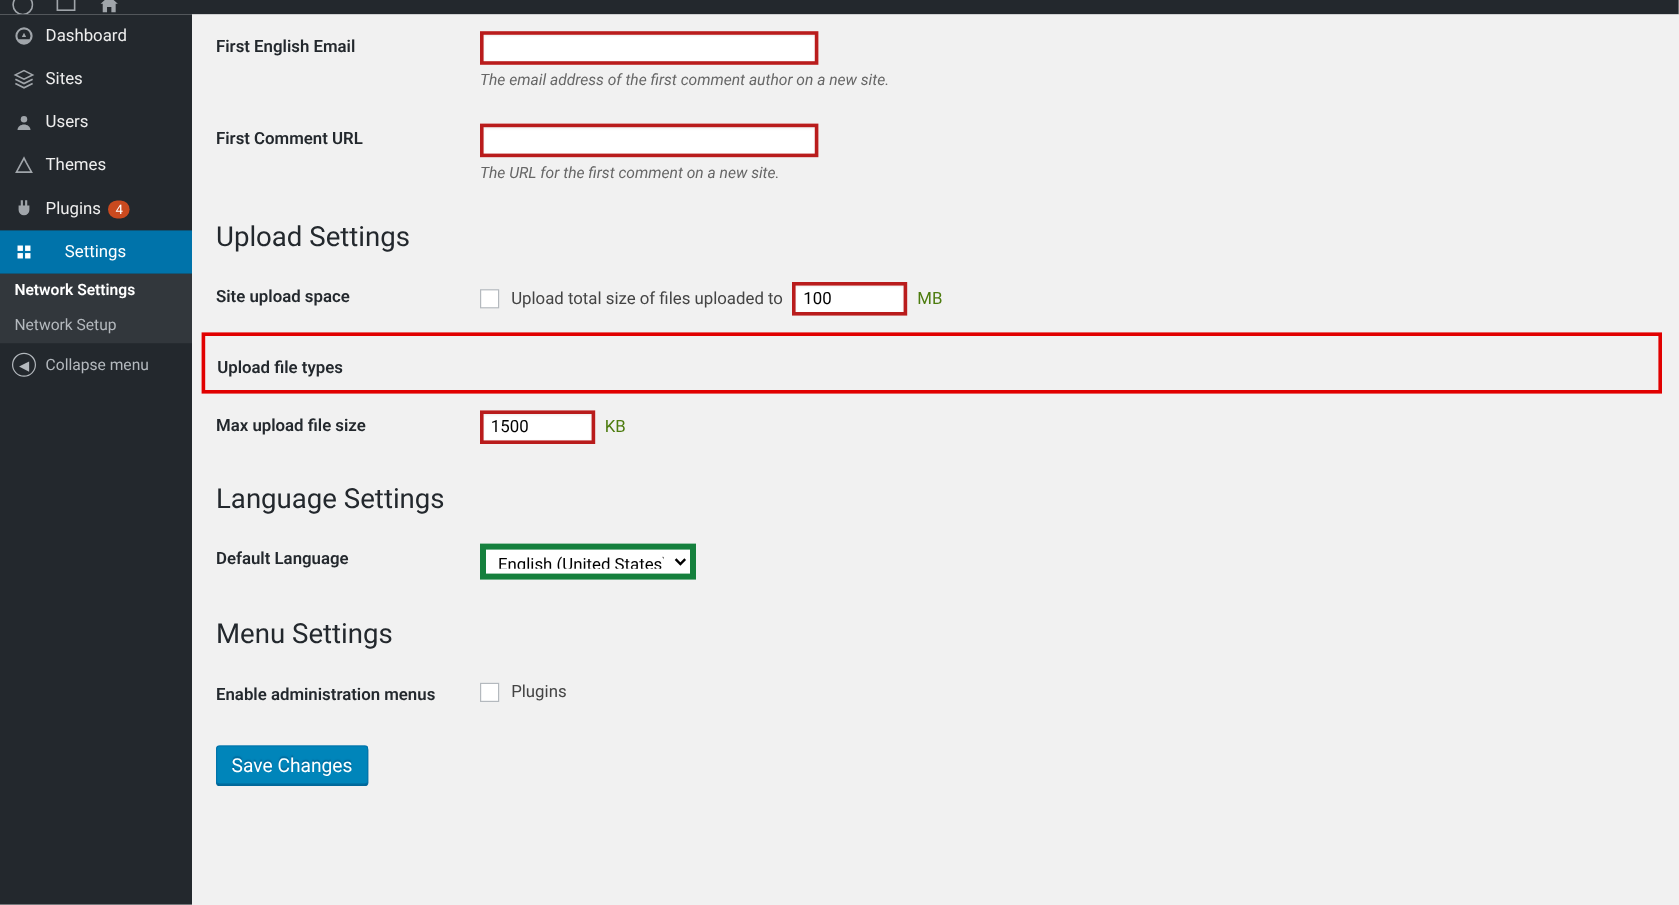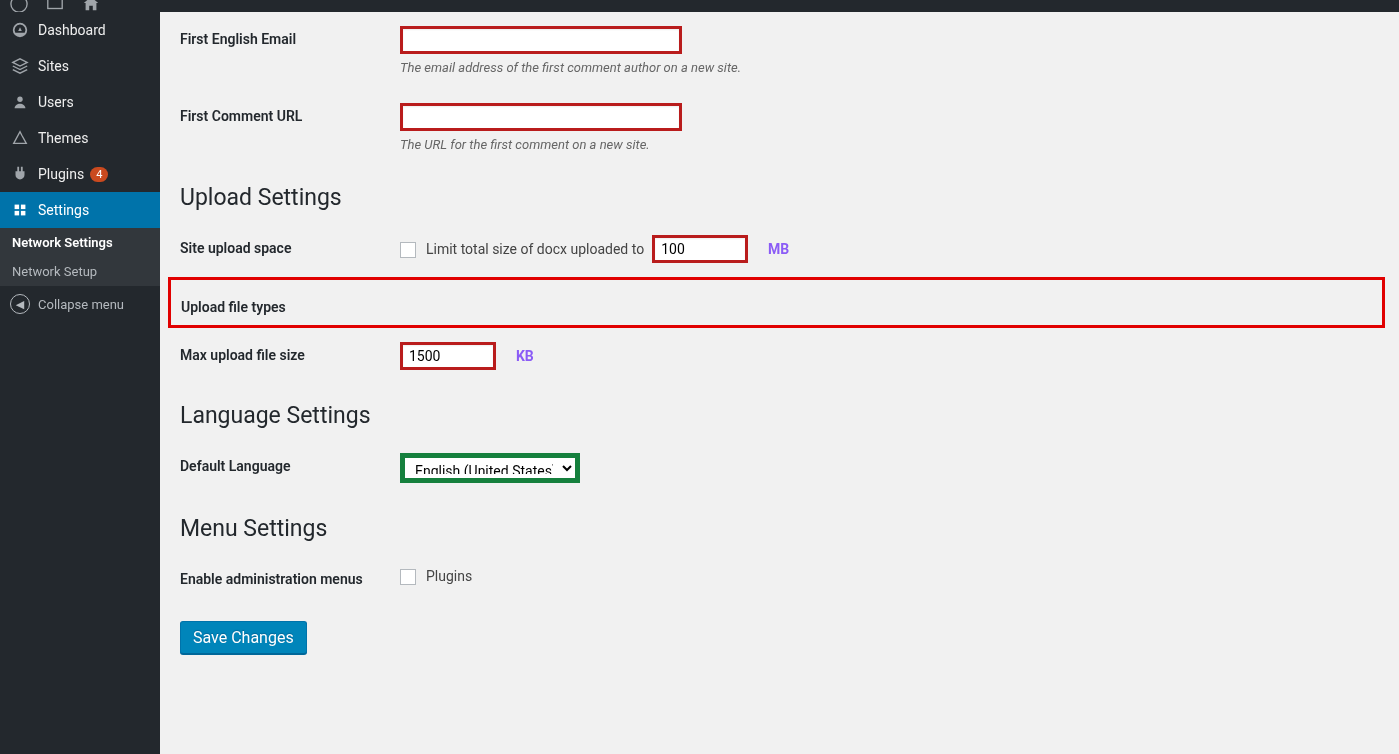--- a/index.html
+++ b/index.html
@@ -4,21 +4,21 @@
 <style>
 * { margin: 0; padding: 0; box-sizing: border-box; font-family: -apple-system, BlinkMacSystemFont, "Segoe UI", Roboto, Oxygen, sans-serif; }
 body { background: #f1f1f1; width: 1399px; height: 754px; overflow: hidden; position: relative; }
 
 .topbar { background: #23282d; height: 12px; width: 100%; display: flex; align-items: center; padding: 0 10px; color: #ccc; }
 .topbar .icon { margin-right: 18px; color: #a0a5aa; font-size: 18px; }
 
 .sidebar { background: #23282d; width: 160px; height: calc(100% - 12px); position: absolute; left: 0; top: 12px; color: #eee; }
 .sidebar .menu-item { display: flex; align-items: center; padding: 8px 10px; font-size: 14px; color: #eee; cursor: pointer; }
 .sidebar .menu-item .mi-icon { width: 20px; height: 20px; display: inline-flex; align-items: center; justify-content: center; margin-right: 8px; color: #a0a5aa; }
-.sidebar .menu-item.active { background: #0073aa; color: #fff; position: relative; }
+.sidebar .menu-item.active { background: #0073aa; color: #fff; position: relative; gap: 16px; }
 .sidebar .menu-item.active .mi-icon { color: #fff; }
 .sidebar .menu-item.active::after { content: ''; position: absolute; right: -8px; top: 50%; transform: translateY(-50%); width: 0; height: 0; border-top: 8px solid transparent; border-bottom: 8px solid transparent; border-right: 8px solid #f1f1f1; }
 .sidebar .badge { background: #ca4a1f; color: #fff; border-radius: 9px; font-size: 11px; padding: 1px 6px; margin-left: 6px; }
 .sidebar .submenu { background: #32373c; }
 .sidebar .submenu .sub-item { padding: 7px 12px; font-size: 13px; color: #b4b9be; cursor: pointer; }
 .sidebar .submenu .sub-item.current { color: #fff; font-weight: 600; }
 .sidebar .collapse { display: flex; align-items: center; padding: 8px 10px; font-size: 13px; color: #b4b9be; cursor: pointer; }
 .sidebar .collapse .ci { width: 20px; height: 20px; display: inline-flex; align-items: center; justify-content: center; margin-right: 8px; border: 1px solid #b4b9be; border-radius: 50%; font-size: 11px; }
 
 .main { position: absolute; left: 160px; top: 12px; right: 0; bottom: 0; background: #f1f1f1; padding: 0 20px 20px 20px; overflow: auto; }
@@ -29,21 +29,21 @@
 .main .form-row input.reg { width: 282px; }
 .main .form-row input.num { width: 96px; }
 .main .form-row .desc { color: #666; font-style: italic; font-size: 13px; margin-top: 6px; }
 .main h2.section { font-size: 23px; font-weight: 400; color: #23282d; margin: 18px 0 10px 0; }
 .main input[type=checkbox] { width: 16px; height: 16px; border: 1px solid #b4b9be; background: #fff; vertical-align: middle; margin-right: 6px; -webkit-appearance: none; appearance: none; }
 .main .inline-label { font-size: 14px; color: #444; }
 .main .wide-input { width: 100%; }
 .main select { border: 5px solid #15803d; background: #fff; padding: 4px 6px; font-size: 14px; height: 30px; width: 180px; }
 .main .highlight { border: 3px solid #e10000; padding: 6px 10px 10px 10px; margin-left: -12px; margin-right: -6px; }
 .main .btn-primary { background: #0085ba; border: 1px solid #0073aa; border-bottom-color: #006799; color: #fff; padding: 6px 12px; font-size: 16px; border-radius: 3px; cursor: pointer; box-shadow: 0 1px 0 #006799; text-shadow: 0 -1px 1px #006799; }
-.unit { font-size: 14px; color: #8b5cf6; margin-left: 16px; font-weight: bold; }
+.unit { font-size: 14px; color: #4d7c0f; margin-left: 4px; }
 svg { width: 18px; height: 18px; fill: currentColor; }
 </style>
 </head>
 <body>
 
 <div class="topbar">
   <span class="icon"><svg viewBox="0 0 20 20">
         <circle cx="10" cy="10" r="9" fill="none" stroke="currentColor" stroke-width="1.5"></circle>
       </svg></span>
   <span class="icon"><svg viewBox="0 0 20 20">
@@ -135,21 +135,21 @@
       <div class="desc">The URL for the first comment on a new site.</div>
     </div>
   </div>
 
   <h2 class="section">Upload Settings</h2>
 
   <div class="form-row">
     <div class="label">Site upload space</div>
     <div class="field">
       <input type="checkbox" style="">
-      <span class="inline-label">Limit total size of docx uploaded to</span>
+      <span class="inline-label">Upload total size of files uploaded to</span>
       <input type="text" class="num" style="margin-left: 4px;" value="100">
       <span class="unit">MB</span>
     </div>
   </div>
 
   <div class="highlight">
     <div class="form-row" style="padding:8px 0 0 0;">
       <div class="label">Upload file types</div>
     </div>
   </div>

